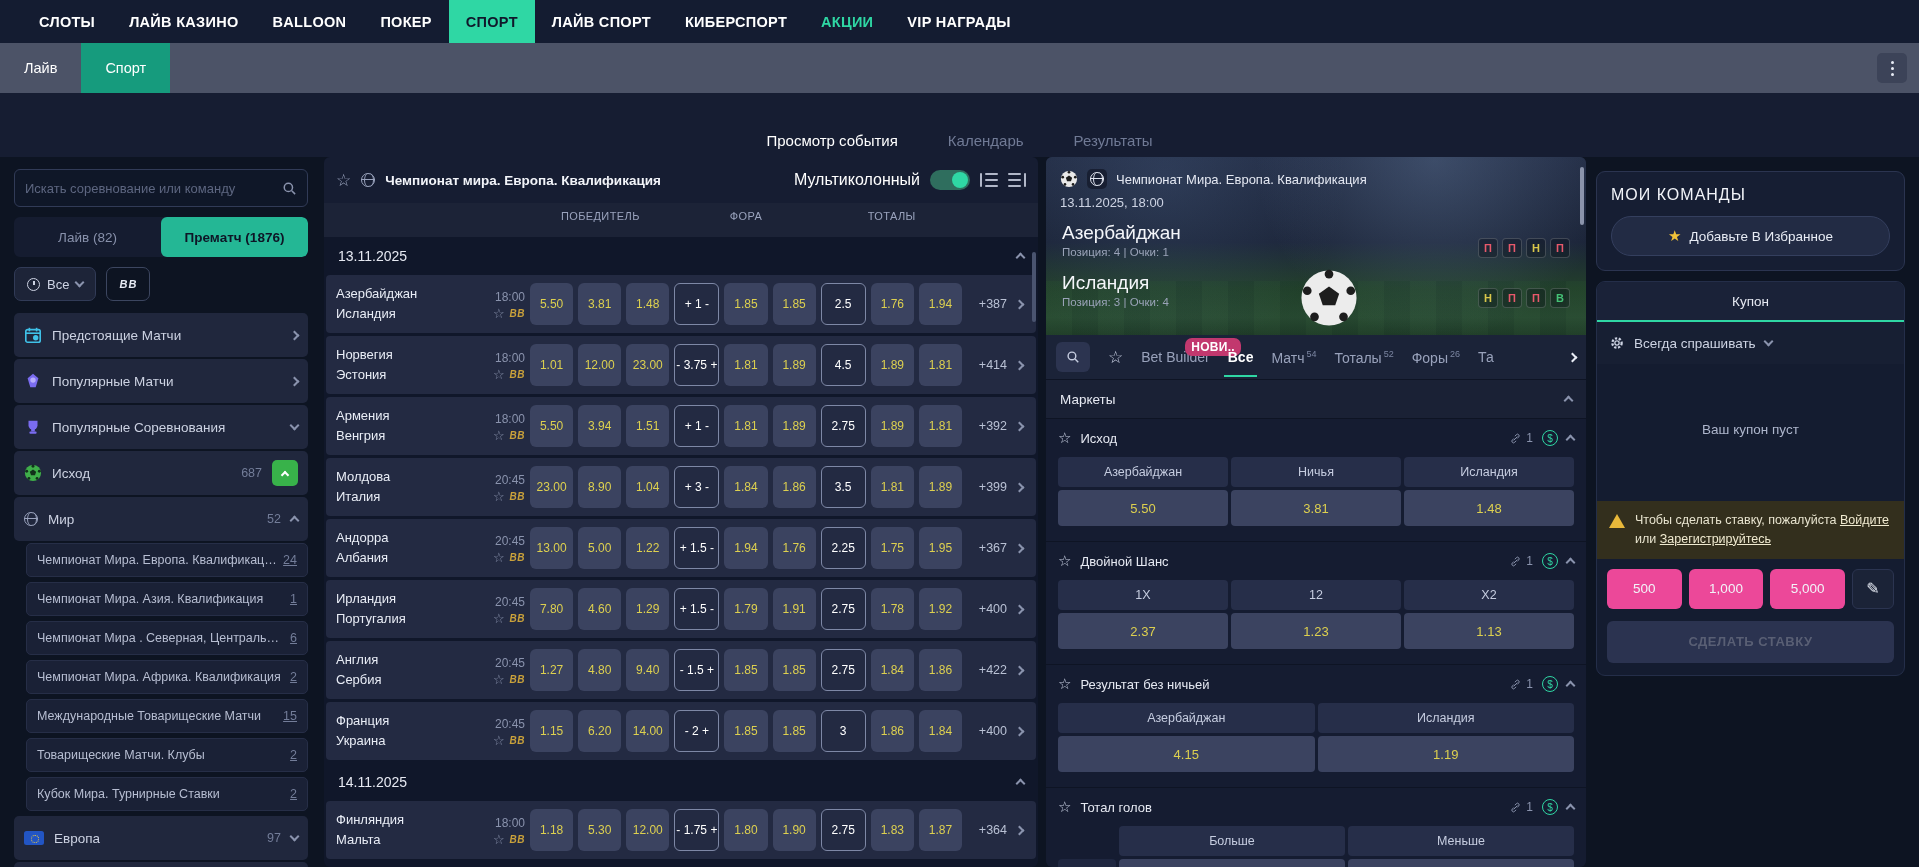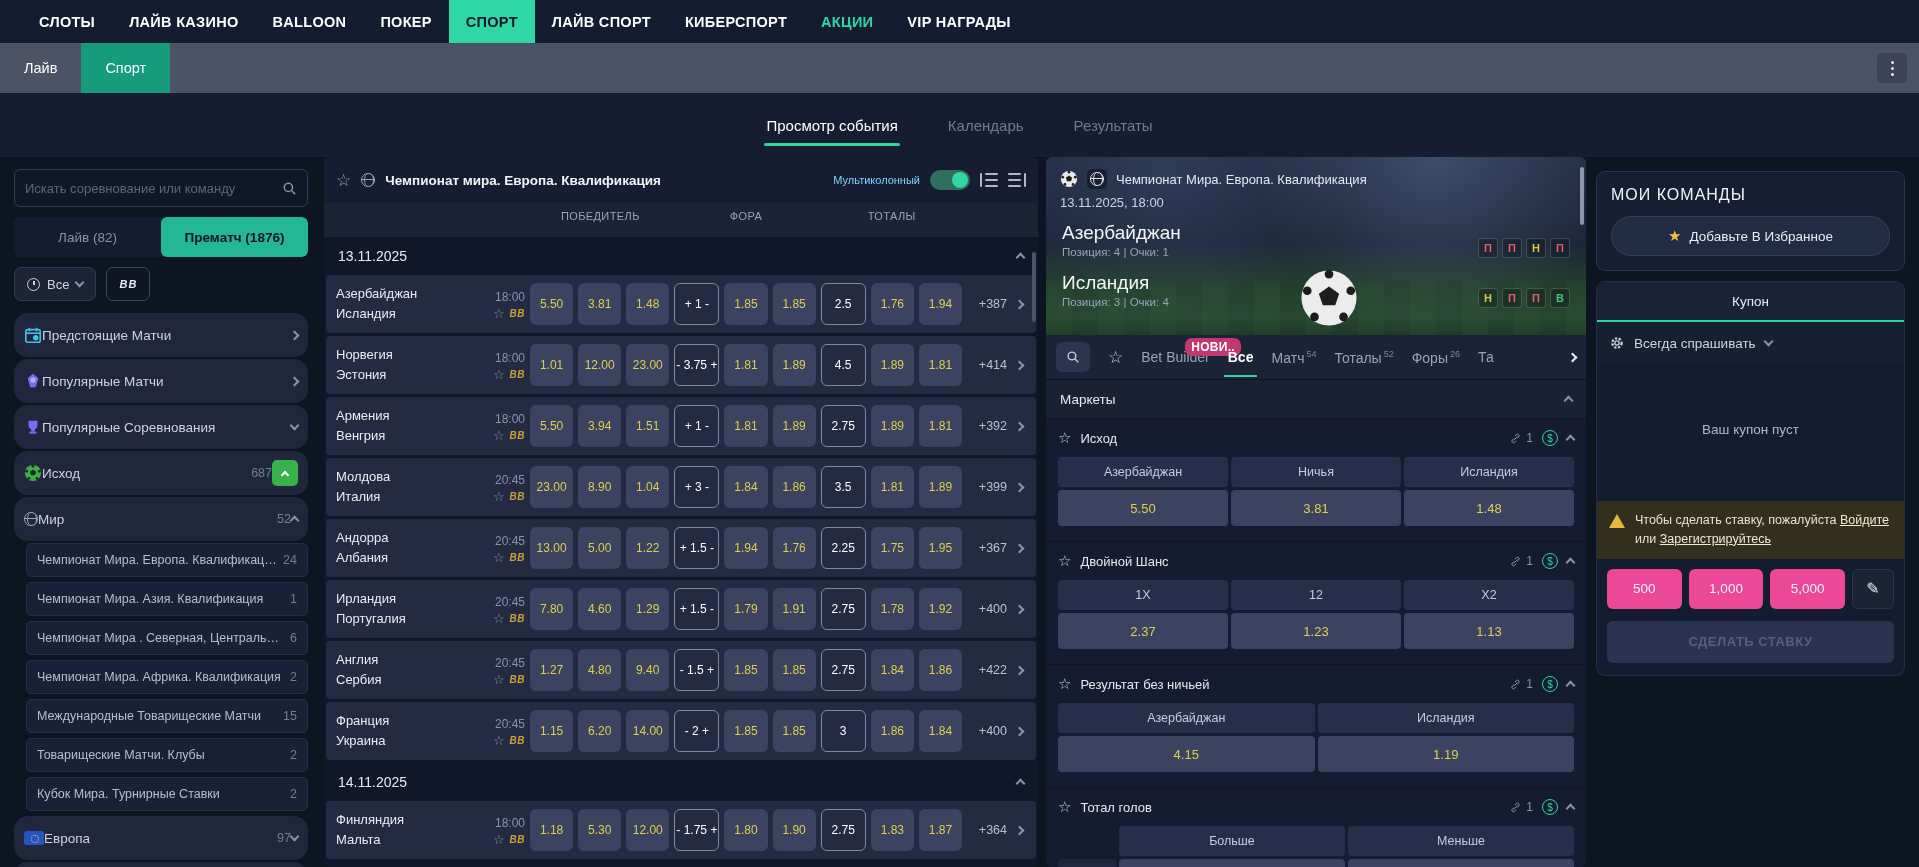--- a/index.html
+++ b/index.html
@@ -18,57 +18,57 @@
   .topnav a{display:flex;align-items:center;padding:0 17px;color:#fff;font-weight:bold;font-size:14.5px;letter-spacing:.3px;text-decoration:none;}
   .topnav a.active{background:#2fd7a4;color:#10182b;}
   .topnav a.accent{color:#2fd7a4;}
   
   .subnav{height:50px;background:#4c5367;display:flex;align-items:stretch;position:relative;}
   .subnav .stab{display:flex;align-items:center;padding:0 24px;font-size:14.5px;color:#fff;}
   .subnav .stab.active{background:#169b7d;}
   .kebab{position:absolute;right:12px;top:10px;width:30px;height:30px;border-radius:5px;background:#3c4358;display:flex;align-items:center;justify-content:center;flex-direction:column;gap:3px;}
   .kebab i{width:3px;height:3px;border-radius:50%;background:#e8ecf5;}
   
-  .viewtabs{height:64px;background:#161d32;display:flex;align-items:center;justify-content:center;gap:46px;}
+  .viewtabs{height:64px;background:#161d32;display:flex;align-items:flex-end;justify-content:center;gap:46px;}
   .viewtabs .vtab{font-size:15px;color:#707a95;padding:8px 2px;position:relative;}
   .viewtabs .vtab.active{color:#fff;}
   .viewtabs .vtab.active::after{content:"";position:absolute;left:0;right:0;bottom:-4px;height:3px;background:#2fd7a4;border-radius:2px;}
   
   .layout{display:grid;grid-template-columns:316px 714px 540px 1fr;gap:8px;height:710px;padding-right:10px;}
   
   .sidebar{padding:12px 8px 0 14px;overflow:hidden;}
   .searchbox{display:flex;align-items:center;height:38px;background:#0f1728;border:1px solid #313b57;border-radius:6px;padding:0 10px;margin-bottom:10px;}
   .searchbox input{flex:1;background:transparent;border:none;outline:none;color:#cdd3e3;font-size:13px;}
   .searchbox input::placeholder{color:#5d6680;}
   .seg{display:flex;background:#151c30;border-radius:6px;height:40px;margin-bottom:10px;overflow:hidden;}
   .seg .segtab{flex:1;display:flex;align-items:center;justify-content:center;font-size:13.5px;color:#8891ab;}
   .seg .segtab.active{background:#24b795;color:#0e1526;border-radius:6px;font-weight:bold;}
   .filterrow{display:flex;gap:10px;margin-bottom:12px;}
   .drop{display:flex;align-items:center;gap:7px;height:34px;background:#1d2438;border:1px solid #313b57;border-radius:7px;padding:0 12px;font-size:13px;color:#cdd3e3;}
   .clock{width:13px;height:13px;border:1.5px solid #cdd3e3;border-radius:50%;position:relative;}
   .clock::after{content:"";position:absolute;left:5px;top:2px;width:1.5px;height:4px;background:#cdd3e3;}
   .bbbtn{height:34px;min-width:44px;border:1px solid #3c4660;border-radius:7px;display:flex;align-items:center;justify-content:center;font-size:11px;font-weight:bold;font-style:italic;color:#e8ecf5;letter-spacing:1px;}
-  .navrow{display:flex;align-items:center;height:44px;background:#20273d;border-radius:14px;padding:0 10px;margin-bottom:2px;font-size:13.5px;color:#ccd2e2;}
+  .navrow{display:flex;align-items:center;gap:10px;height:44px;background:#20273d;border-radius:5px;padding:0 10px;margin-bottom:2px;font-size:13.5px;color:#ccd2e2;}
   .navrow .lbl{flex:1;white-space:nowrap;overflow:hidden;text-overflow:ellipsis;}
   .navrow .cnt{font-size:12.5px;color:#737d99;}
   .greenbox{width:26px;height:26px;background:#38b24a;border-radius:5px;display:flex;align-items:center;justify-content:center;}
   .greenbox .ch{border-color:#fff;width:6px;height:6px;}
   .subitem{display:flex;align-items:center;height:34px;background:#1a2136;border:1px solid #262e47;border-radius:5px;margin:0 0 5px 12px;padding:0 10px;font-size:12.5px;color:#b7bed2;}
   .subitem .lbl{flex:1;white-space:nowrap;overflow:hidden;text-overflow:ellipsis;}
-  .subitem .cnt{color:#737d99;margin-left:6px;}
+  .subitem .cnt{color:#737d99;margin-left:6px;text-decoration:underline;}
   .flag{width:20px;height:14px;border-radius:2.5px;flex:none;position:relative;overflow:hidden;}
   .flag-eu{background:#2255c4;}
   .flag-eu::after{content:"";position:absolute;left:7px;top:4px;width:6px;height:6px;border-radius:50%;border:1.5px dotted #f4d03b;}
   .micon{width:18px;height:18px;flex:none;}
   
   .center{background:#10172a;border-radius:6px;overflow:hidden;position:relative;}
   .cheader{height:46px;background:#161d32;display:flex;align-items:center;gap:10px;padding:0 12px;}
   .cheader .star{color:#9aa3bd;font-size:17px;}
   .cheader .title{font-size:13.5px;color:#f2f4f9;font-weight:bold;flex:1;white-space:nowrap;overflow:hidden;}
-  .cheader .mclabel{font-size:11px;color:#7dd3fc;}
+  .cheader .mclabel{font-size:16px;color:#ffffff;}
   .toggle{width:40px;height:20px;border-radius:10px;background:#2f6e5e;position:relative;flex:none;}
   .toggle::after{content:"";position:absolute;right:2px;top:2px;width:16px;height:16px;border-radius:50%;background:#2fd7a4;}
   .layicon{width:18px;height:14px;position:relative;opacity:.85;}
   .layicon i{position:absolute;left:5px;right:0;height:2px;background:#cdd3e3;border-radius:1px;}
   .layicon i:nth-child(1){top:0;}.layicon i:nth-child(2){top:6px;}.layicon i:nth-child(3){top:12px;}
   .layicon::before{content:"";position:absolute;left:0;top:0;bottom:0;width:2px;background:#cdd3e3;border-radius:1px;}
   .colshead{background:#1c2337;padding:7px 12px 8px;}
   .colsline{display:flex;gap:5px;align-items:center;}
   .colsline .sp-teams{flex:0 0 132px;}
   .colsline .sp-meta{flex:0 0 52px;}

